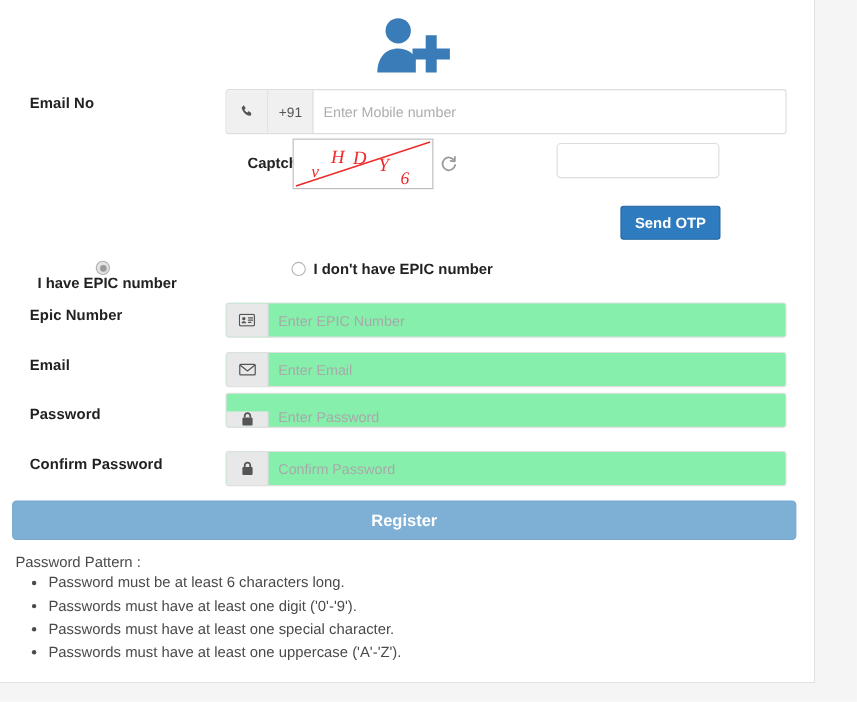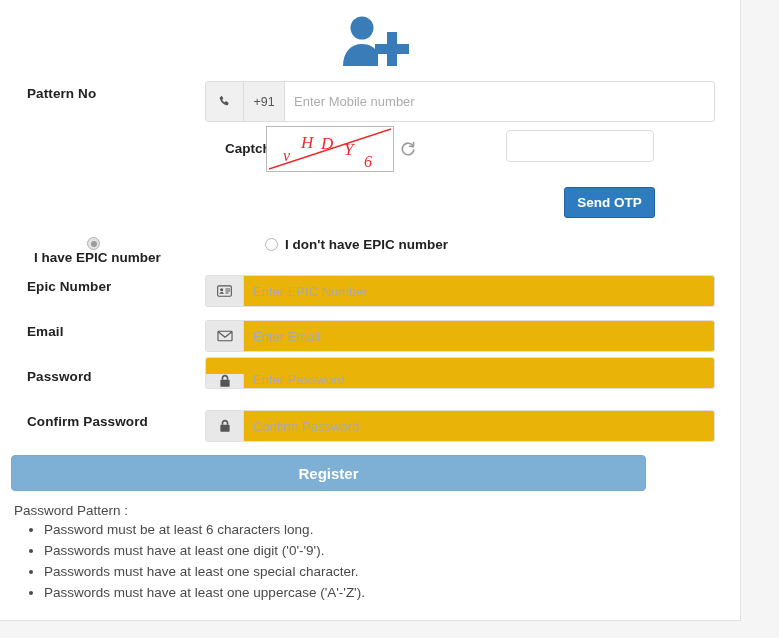--- a/index.html
+++ b/index.html
@@ -214,39 +214,39 @@
   .grp {
     position: absolute;
     left: 205px;
     width: 510px;
     height: 32px;
     display: flex;
     align-items: stretch;
     border: 1px solid #e0e0e0;
     border-radius: 3px;
     box-sizing: border-box;
-    background: #eab308;
+    background: #86efac;
   }
   .grp .addon {
     background: #e8e8e8;
     border-right: 1px solid #dcdcdc;
     color: #555555;
   }
   .grp .txt {
     background: transparent;
     color: #555555;
   }
   .grp .txt::placeholder { color: #a9a9a9; opacity: 1; }
 
   
   .register-btn {
     position: absolute;
     left: 11px;
     top: 455px;
-    width: 635px;
+    width: 713px;
     height: 36px;
     background: #7eafd4;
     border: 1px solid #77a8cd;
     border-radius: 4px;
     color: #ffffff;
     font-family: "Liberation Sans", sans-serif;
     font-size: 15px;
     font-weight: bold;
     cursor: pointer;
     padding: 0;
@@ -283,21 +283,21 @@
 
     <div class="logo-wrap">
       <svg width="74" height="54" viewBox="0 0 74 54" xmlns="http://www.w3.org/2000/svg">
         <circle cx="26" cy="14" r="11.5" fill="#3a7cb8"></circle>
         <path d="M7 52 C7 38 15 30 26 30 C33 30 38.5 33.2 42 38.5 L42 52 Z" fill="#3a7cb8"></path>
         <path d="M41 33 h12 v-12 h10 v12 h12 v10 h-12 v12 h-10 v-12 h-12 z" fill="#3a7cb8" transform="translate(-2,-3)"></path>
         <circle cx="26" cy="14" r="9" fill="#ffffff" opacity="0"></circle>
       </svg>
     </div>
 
-    <div class="field-label" style="left:27px; top:86px;">Pattern No</div>
+    <div class="field-label" style="left:27px; top:86px;">Email No</div>
     <div class="mobile-group">
       <div class="addon">
         <svg width="13" height="13" viewBox="0 0 16 16" fill="currentColor" xmlns="http://www.w3.org/2000/svg">
           <path d="M3.7 1.2c.5-.2 1 0 1.3.4l1.3 2c.3.4.2 1-.2 1.3l-1 .8c.6 1.5 1.8 2.7 3.3 3.3l.8-1c.3-.4.9-.5 1.3-.2l2 1.3c.4.3.6.8.4 1.3l-.6 1.5c-.2.5-.7.8-1.2.7C6.8 12.1 3.2 8.5 2.1 3.6c-.1-.5.2-1 .7-1.2l.9-.4z"></path>
         </svg>
       </div>
       <div class="addon-code">+91</div>
       <input class="txt" type="text" placeholder="Enter Mobile number" style="">
     </div>
 

